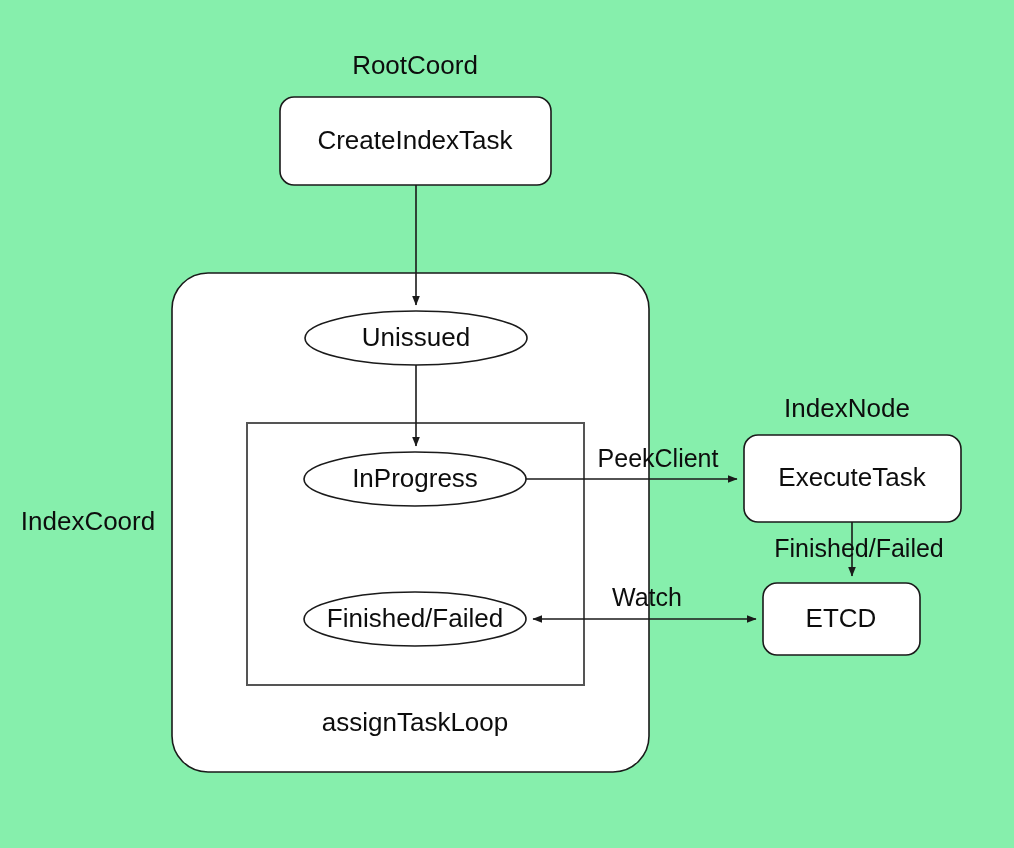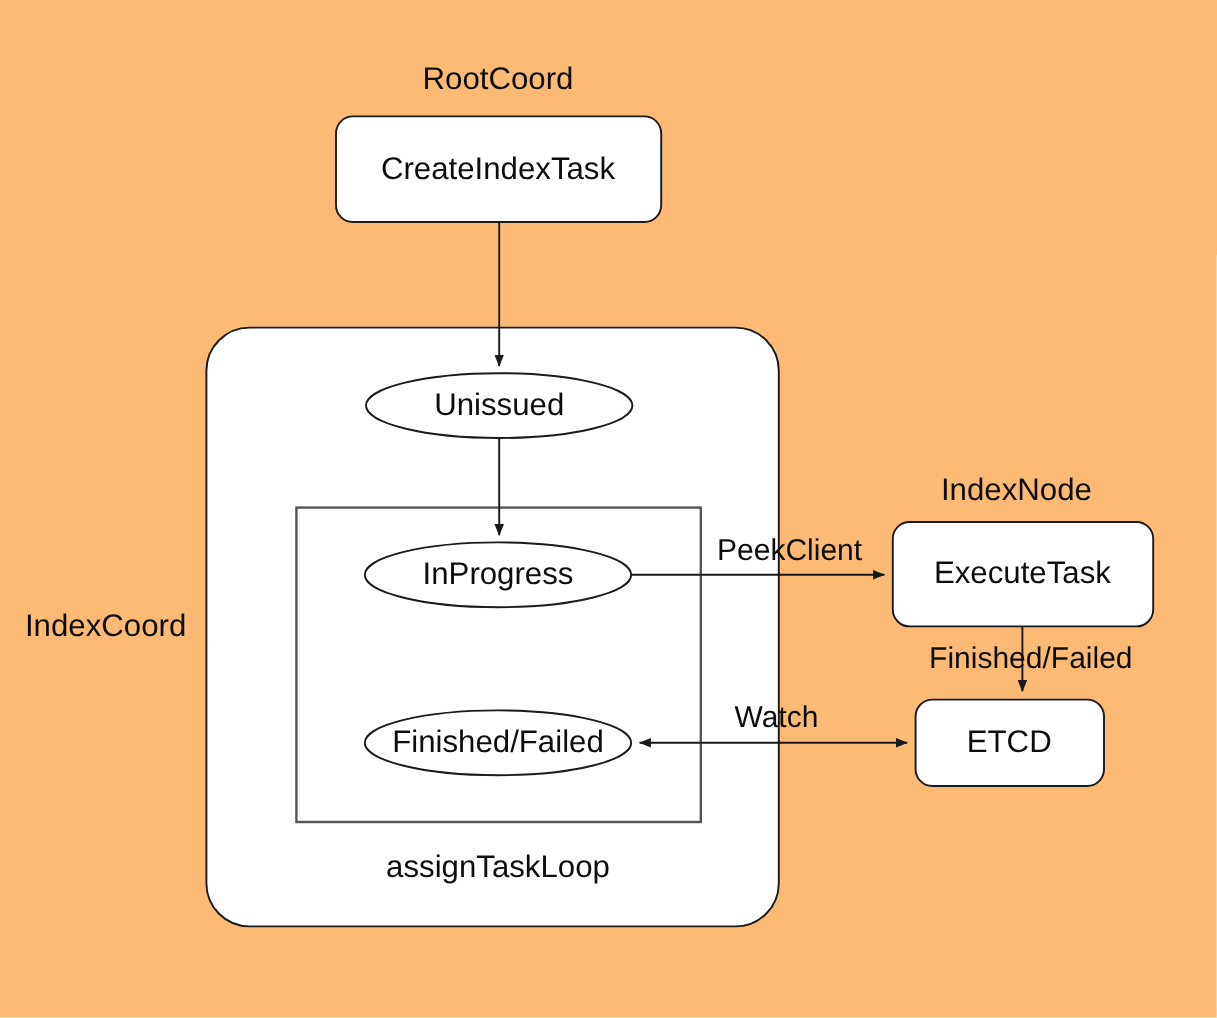--- a/index.html
+++ b/index.html
@@ -4,21 +4,21 @@
 <style>
   html, body {
     margin: 0;
     padding: 0;
     background: #ffffff;
   }
   #diagram-root {
     position: relative;
     width: 1014px;
     height: 848px;
-    background: #fdba74;
+    background: #86efac;
     font-family: "Liberation Sans", sans-serif;
     overflow: hidden;
   }
   svg.canvas {
     position: absolute;
     top: 0;
     left: 0;
     width: 1014px;
     height: 848px;
   }

